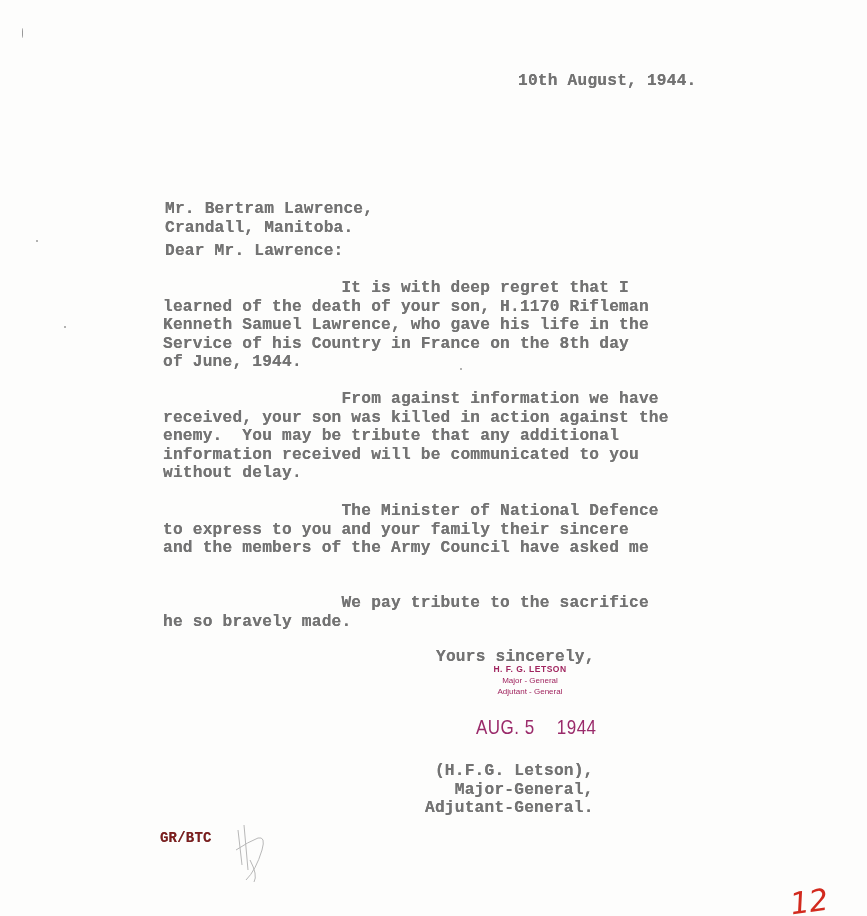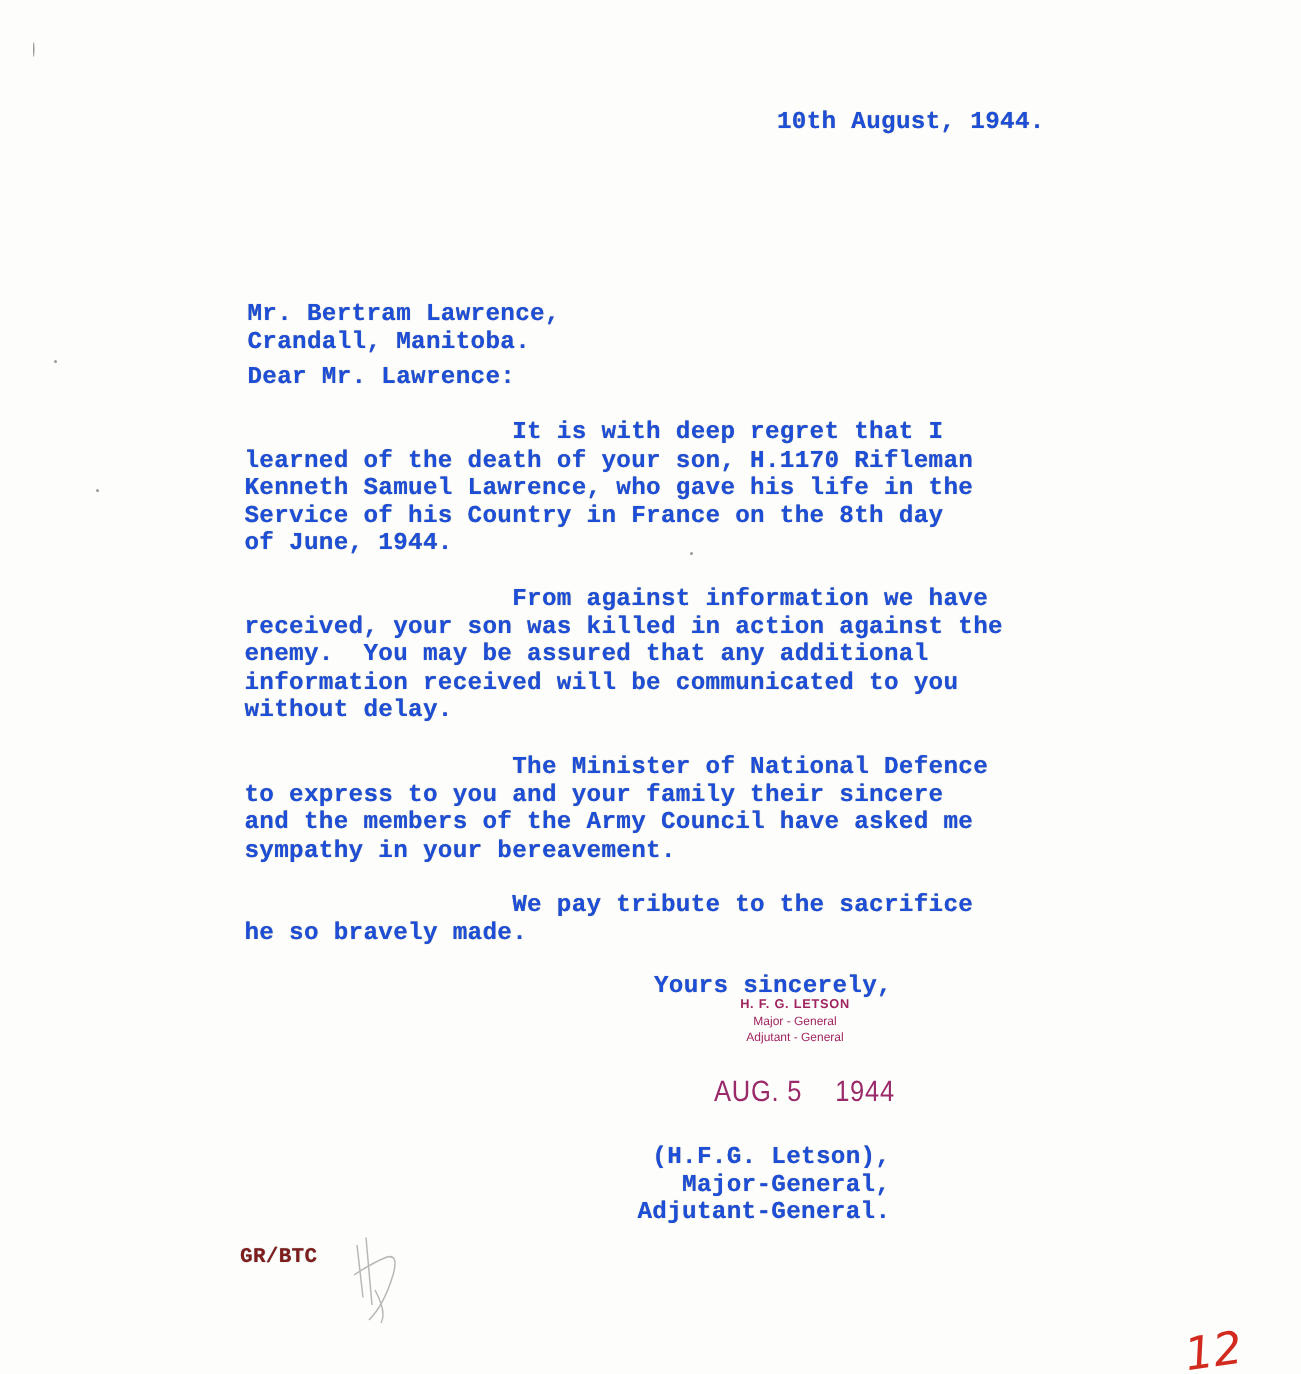--- a/index.html
+++ b/index.html
@@ -12,21 +12,21 @@
     color: #2a2a2a;
   }
   .page { position: absolute; left: 0; top: 0; width: 867px; height: 916px; }
   .typed {
     position: absolute;
     font-family: "Liberation Mono", "DejaVu Sans Mono", monospace;
     font-size: 16.2px;
     font-weight: bold;
     letter-spacing: 0.2px;
     white-space: pre;
-    color: #1d4ed8;
+    color: #737373;
     line-height: 18.5px;
     text-shadow: 0 0 0.6px rgba(0,0,0,0.5);
   }
   .date { left: 518px; top: 72px; }
   .addr { left: 165px; top: 186px; margin-top: 14px; }
   .salutation { left: 165px; top: 242px; }
   .para { left: 163px; }
   .p1 { top: 279px; }
   .p2 { top: 390px; }
   .p3 { top: 502px; }
@@ -72,23 +72,23 @@
 <div class="page">
 
   <div class="typed date">10th August, 1944.</div>
 
   <div class="typed addr"><div>Mr. Bertram Lawrence,</div><div>Crandall, Manitoba.</div></div>
 
   <div class="typed salutation">Dear Mr. Lawrence:</div>
 
   <div class="typed para p1"><div>                  It is with deep regret that I</div><div>learned of the death of your son, H.1170 Rifleman</div><div>Kenneth Samuel Lawrence, who gave his life in the</div><div>Service of his Country in France on the 8th day</div><div>of June, 1944.</div></div>
 
-  <div class="typed para p2"><div>                  From against information we have</div><div>received, your son was killed in action against the</div><div>enemy.  You may be assured that any additional</div><div>information received will be communicated to you</div><div>without delay.</div></div>
+  <div class="typed para p2"><div>                  From against information we have</div><div>received, your son was killed in action against the</div><div>enemy.  You may be tribute that any additional</div><div>information received will be communicated to you</div><div>without delay.</div></div>
 
-  <div class="typed para p3"><div>                  The Minister of National Defence</div><div>to express to you and your family their sincere</div><div>and the members of the Army Council have asked me</div><div>sympathy in your bereavement.</div></div>
+  <div class="typed para p3"><div>                  The Minister of National Defence</div><div>to express to you and your family their sincere</div><div>and the members of the Army Council have asked me</div></div>
 
   <div class="typed para p4"><div>                  We pay tribute to the sacrifice</div><div>he so bravely made.</div></div>
 
   <div class="typed closing">Yours sincerely,</div>
 
   <div class="stamp">
     <div class="name">H. F. G. LETSON</div>
     <div>Major - General</div>
     <div>Adjutant - General</div>
   </div>

